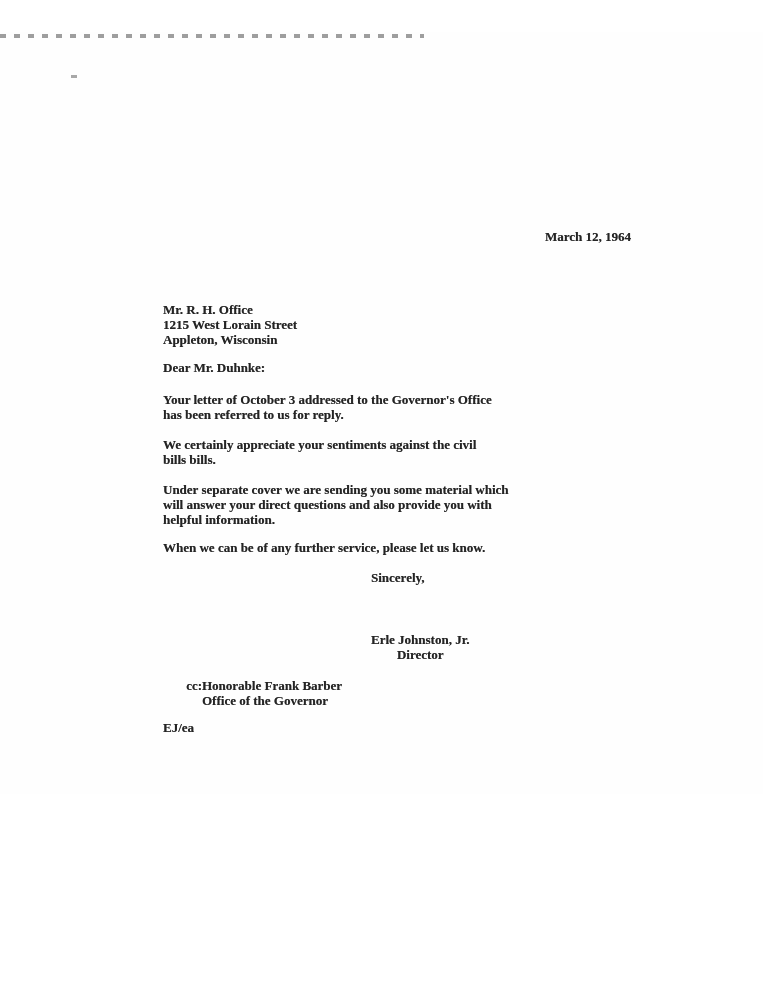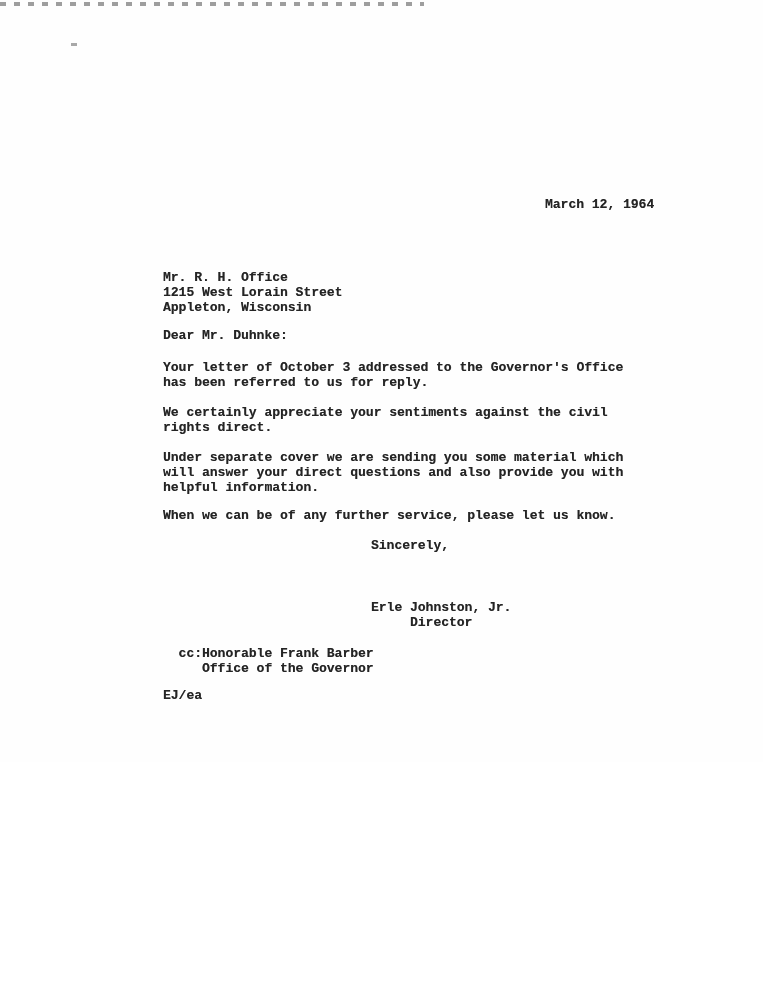--- a/index.html
+++ b/index.html
@@ -6,25 +6,26 @@
     margin: 0;
     padding: 0;
     background: #ffffff;
   }
   .page {
     position: relative;
     width: 763px;
     height: 762px;
     background: #fefefe;
     overflow: hidden;
-    font-family: Liberation Mono, monospace;
+    font-family: Liberation Serif, serif;
     font-size: 13px;
     line-height: 15px;
     font-weight: bold;
     color: #242424;
+    margin-top: 32px;
   }
   .abs { position: absolute; }
   .txt {
     white-space: pre;
     text-shadow: 0.2px 0 0 rgba(30,30,30,0.55);
   }
   
   .perforation {
     left: 0; top: 2px;
     width: 424px; height: 4px;
@@ -73,21 +74,21 @@
 
   <div class="abs txt salutation">Dear Mr. Duhnke:</div>
 
   <div class="abs para-1">
     <div class="txt">Your letter of October 3 addressed to the Governor's Office</div>
     <div class="txt">has been referred to us for reply.</div>
   </div>
 
   <div class="abs para-2">
     <div class="txt">We certainly appreciate your sentiments against the civil</div>
-    <div class="txt">rights direct.</div>
+    <div class="txt">bills bills.</div>
   </div>
 
   <div class="abs para-3">
     <div class="txt">Under separate cover we are sending you some material which</div>
     <div class="txt">will answer your direct questions and also provide you with</div>
     <div class="txt">helpful information.</div>
   </div>
 
   <div class="abs para-4">
     <div class="txt">When we can be of any further service, please let us know.</div>

